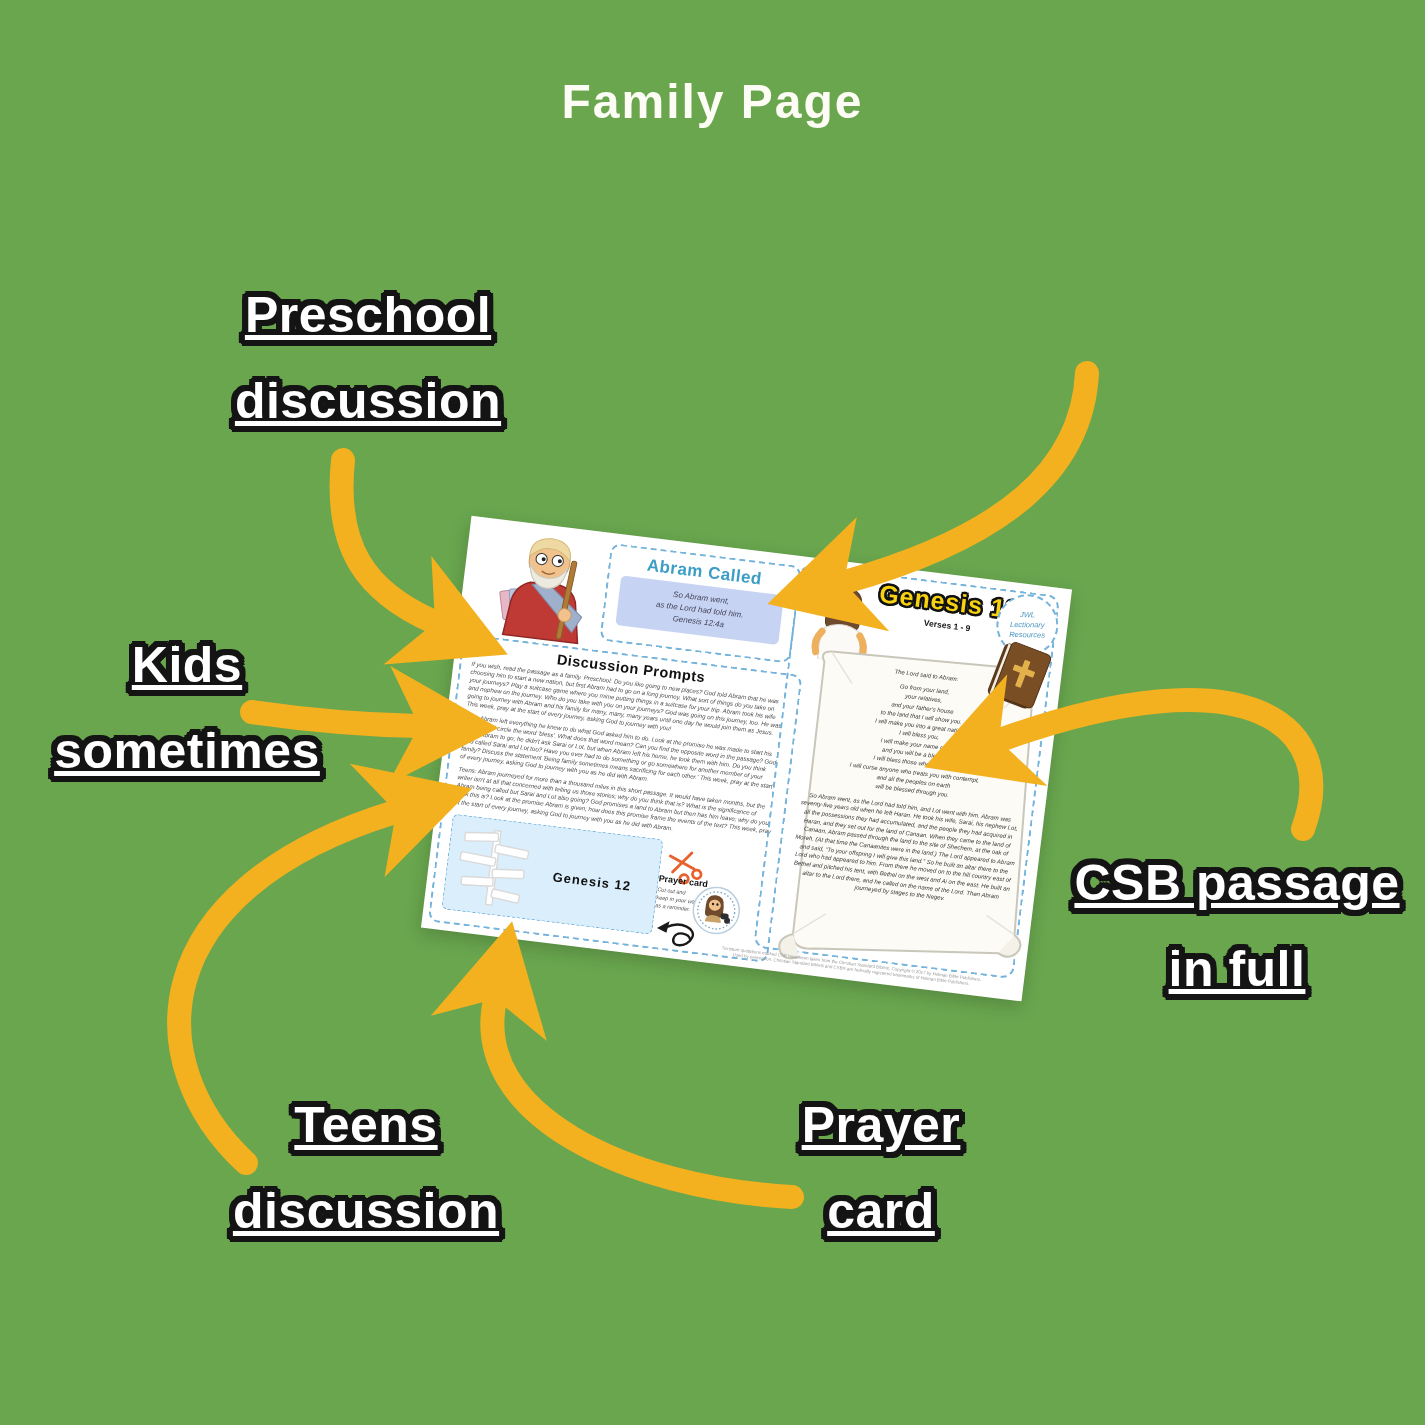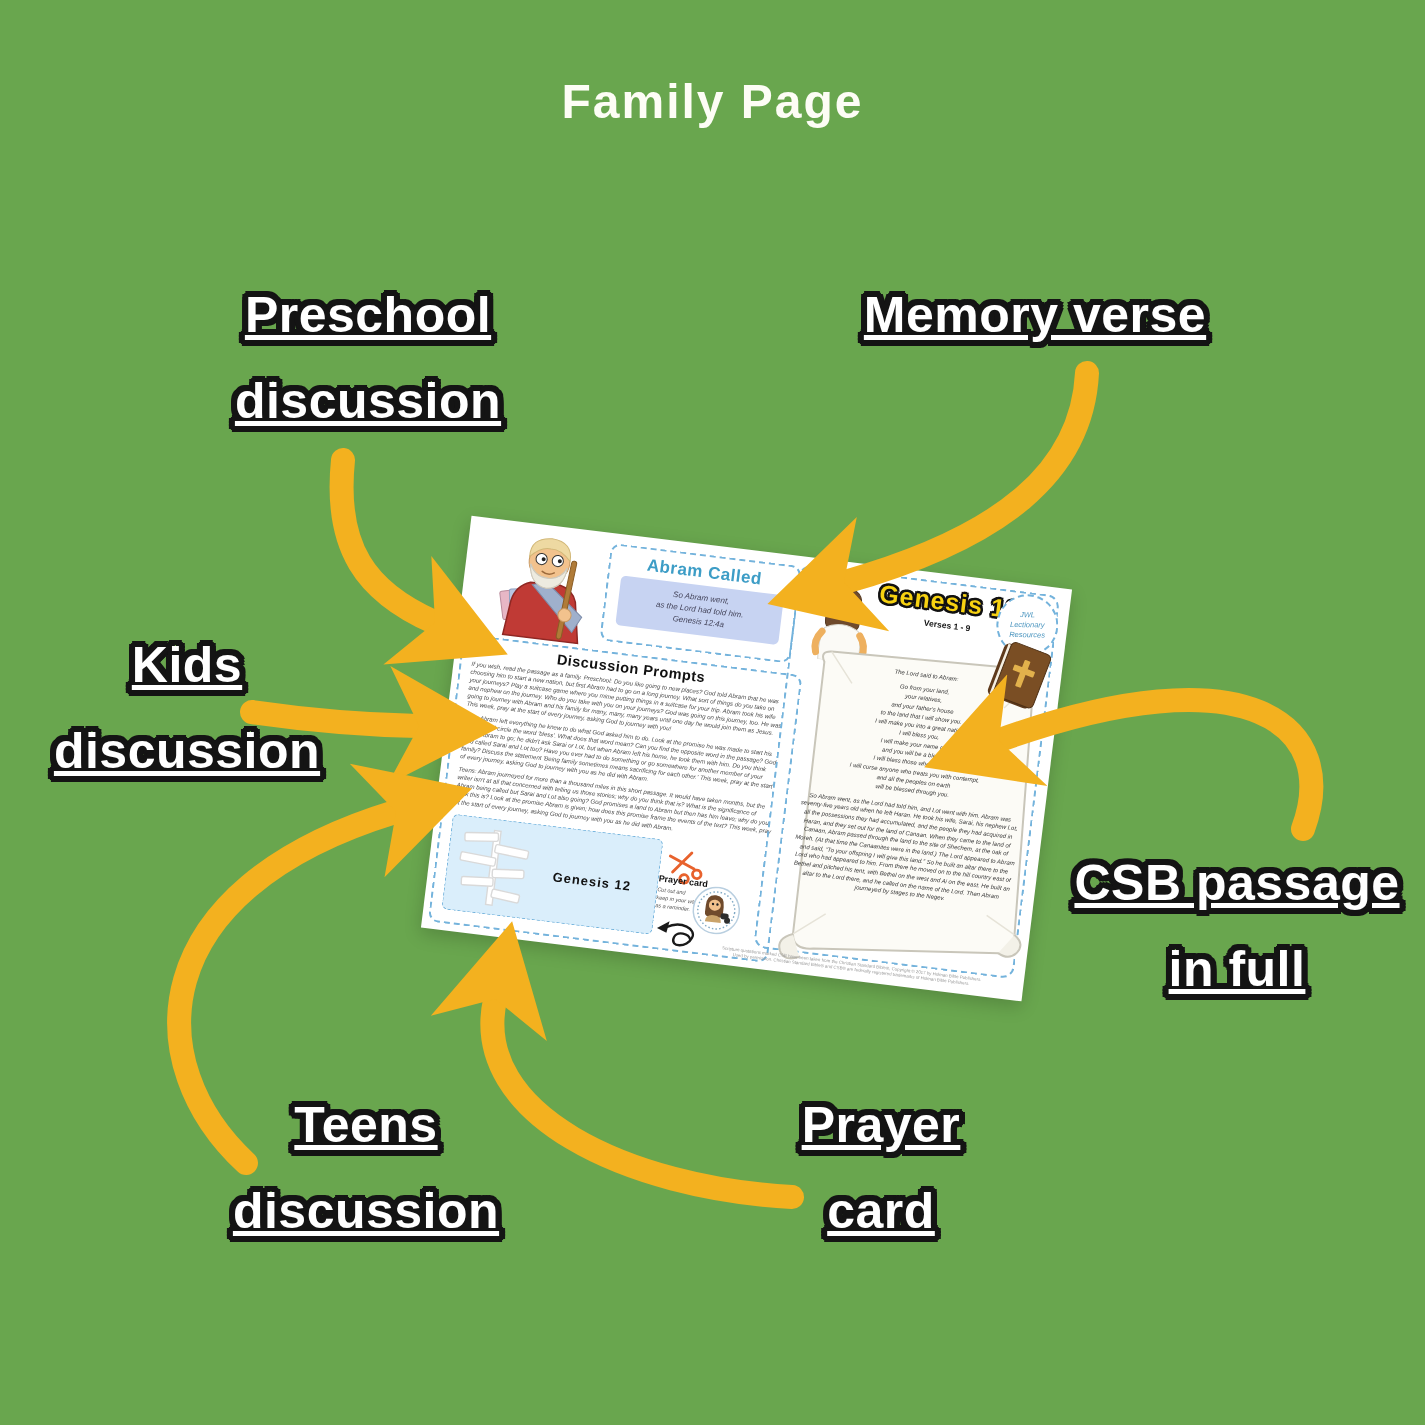--- a/index.html
+++ b/index.html
@@ -235,22 +235,21 @@
     <path class="shaft" d="M 252 712 Q 335 724 418 726" marker-end="url(#ah)"></path>
     <path class="shaft" d="M 246 1163 C 140 1065, 140 890, 395 812" marker-end="url(#ah)"></path>
     <path class="shaft" d="M 792 1197 C 628 1188, 470 1115, 495 1000" marker-end="url(#ah)"></path>
     <path class="shaft" d="M 1303 829 C 1341 726, 1250 650, 1000 740" marker-end="url(#ah)"></path>
   </svg>
 
   <h1 class="page-title">Family Page</h1>
 
   <div class="callout" id="c-preschool">Preschool
 discussion</div>
-  <div class="callout" id="c-memory">Memory verse</div>
   <div class="callout" id="c-kids">Kids
-discussion</div>
+sometimes</div>
   <div class="callout" id="c-csb">CSB passage
 in full</div>
   <div class="callout" id="c-teens">Teens
 discussion</div>
   <div class="callout" id="c-prayer">Prayer
 card</div>
 </div>
 
 </body></html>

